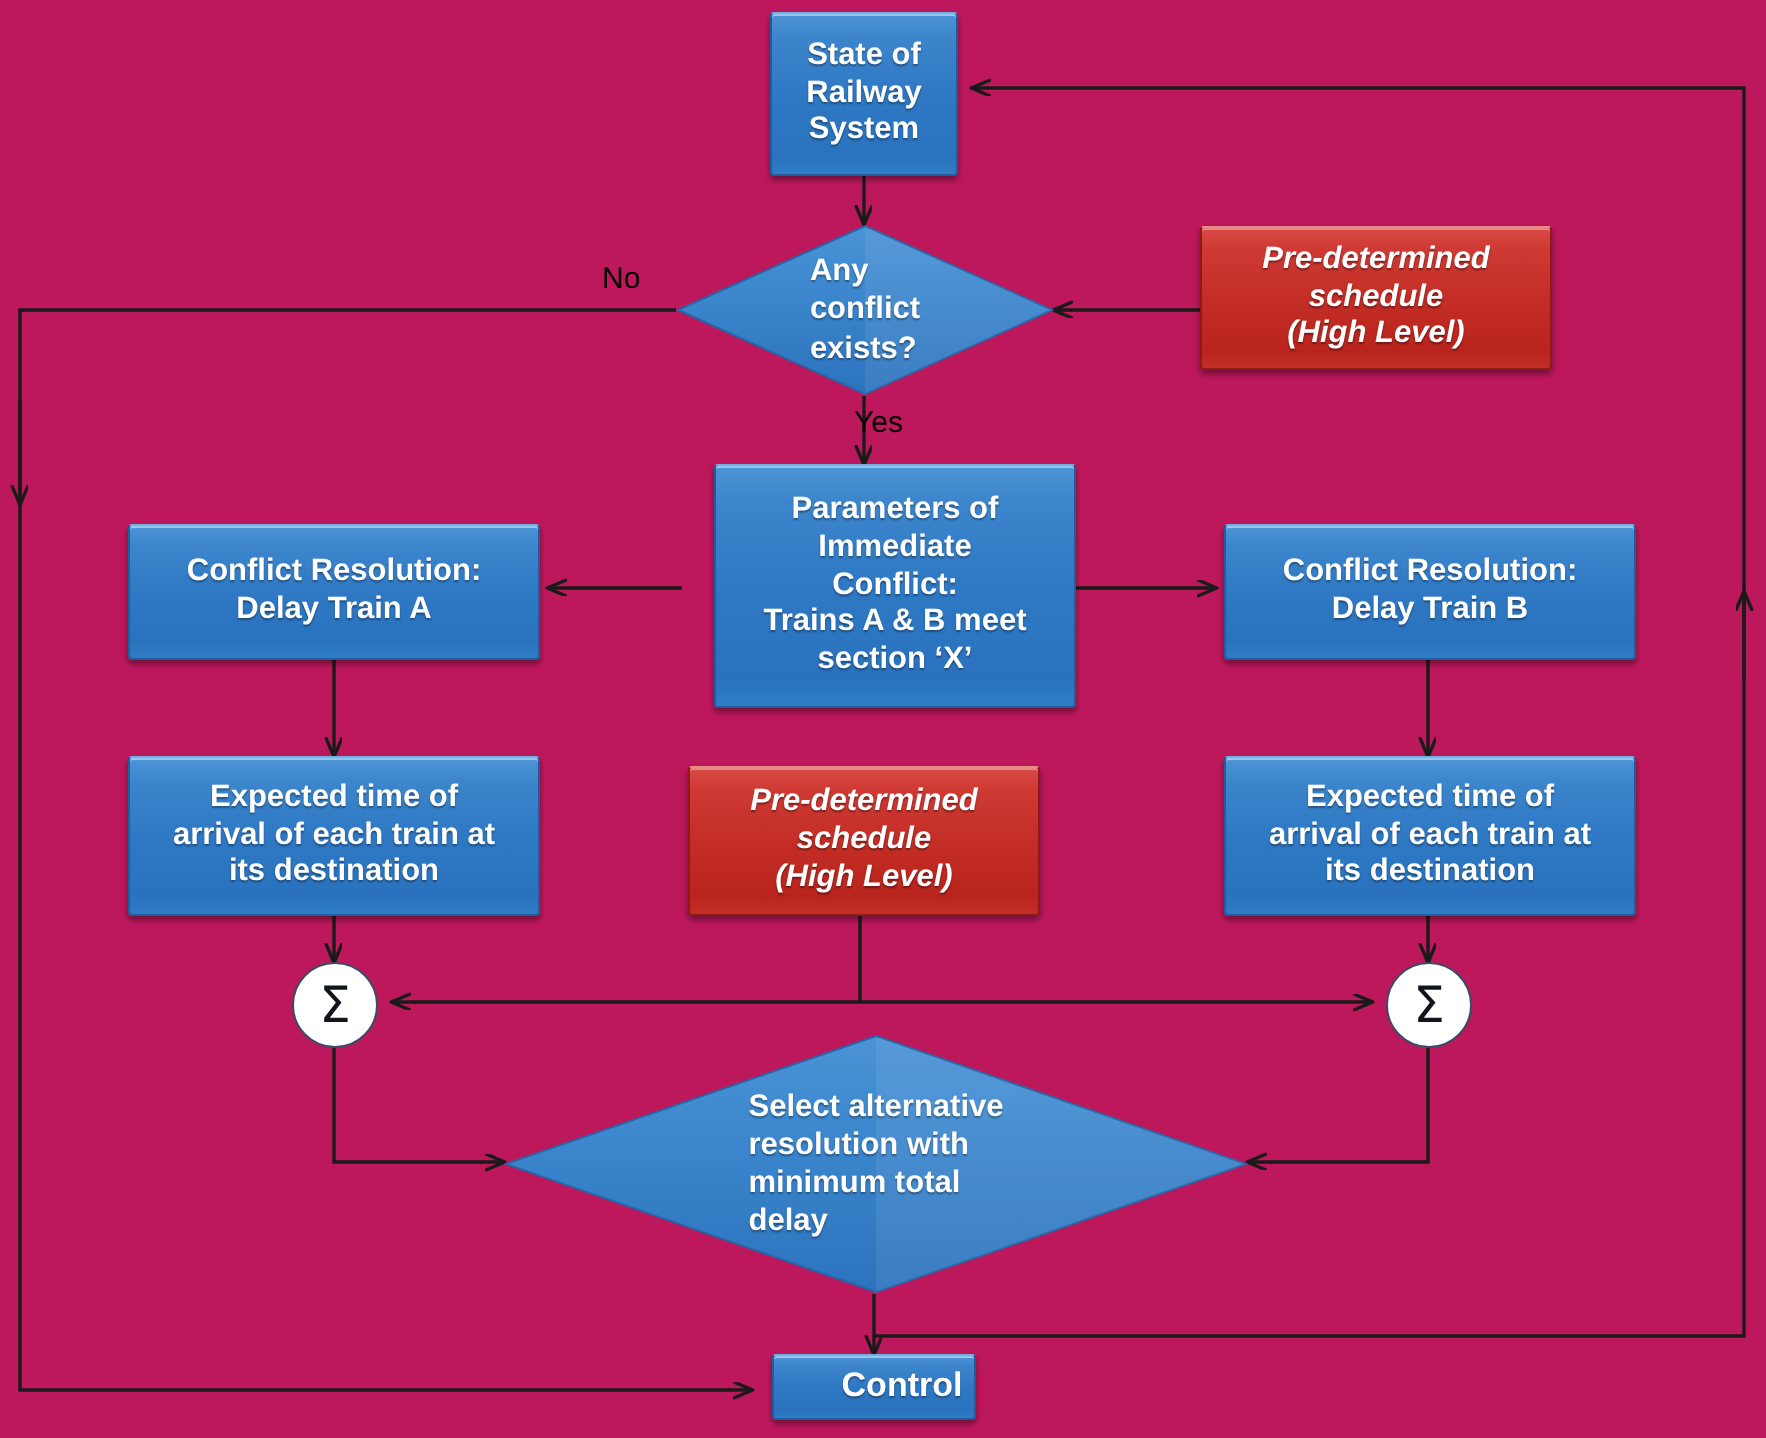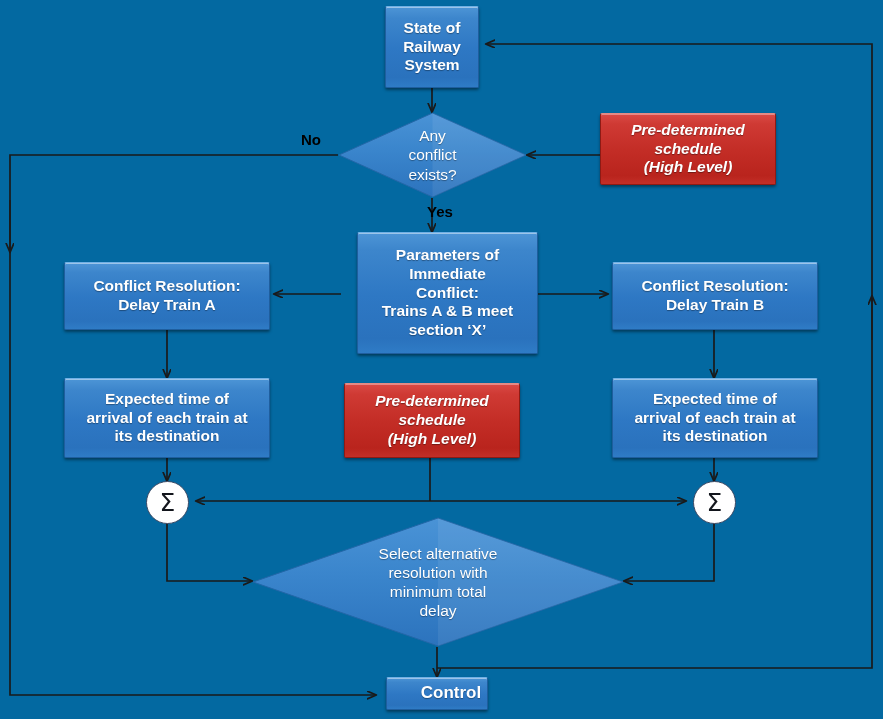--- a/index.html
+++ b/index.html
@@ -7,21 +7,21 @@
     padding: 0;
     background: #ffffff;
   }
   body {
     font-family: "Liberation Sans", sans-serif;
   }
   #canvas {
     position: relative;
     width: 883px;
     height: 719px;
-    background: #0369a1;
+    background: #be185d;
     overflow: hidden;
   }
   #wires {
     position: absolute;
     left: 0; top: 0;
     width: 883px;
     height: 719px;
     pointer-events: none;
   }
   .node {
@@ -65,44 +65,44 @@
     height: 100%;
   }
   .diamond-label {
     position: absolute;
     left: 0; top: 0;
     width: 100%;
     height: 100%;
     display: flex;
     align-items: center;
     justify-content: center;
-    text-align: center;
+    text-align: left;
     color: #ffffff;
-    font-weight: normal;
+    font-weight: bold;
     line-height: 1.24;
     white-space: pre-line;
     text-shadow: 0 1px 1px rgba(0,0,0,0.35);
   }
   .sigma {
     position: absolute;
     box-sizing: border-box;
     border: 1.4px solid #3b4a66;
     border-radius: 50%;
     background: #ffffff;
     display: flex;
     align-items: center;
     justify-content: center;
     color: #12151c;
     font-family: "DejaVu Sans", sans-serif;
     z-index: 4;
   }
   .edge-label {
     position: absolute;
     color: #000000;
-    font-weight: bold;
+    font-weight: normal;
     z-index: 5;
     white-space: nowrap;
   }
 </style>
 </head>
 <body>
 
 <div id="canvas">
 
   <svg id="wires" viewBox="0 0 883 719" xmlns="http://www.w3.org/2000/svg">

